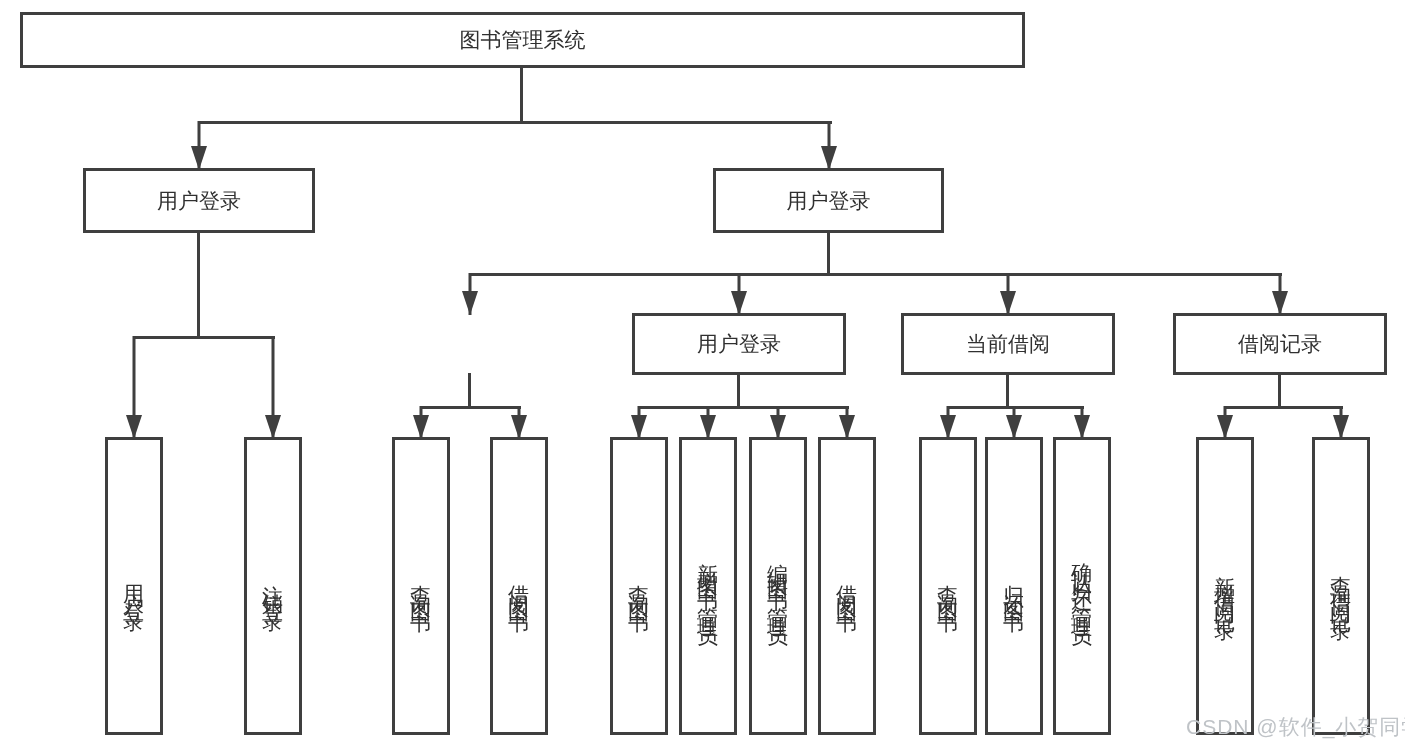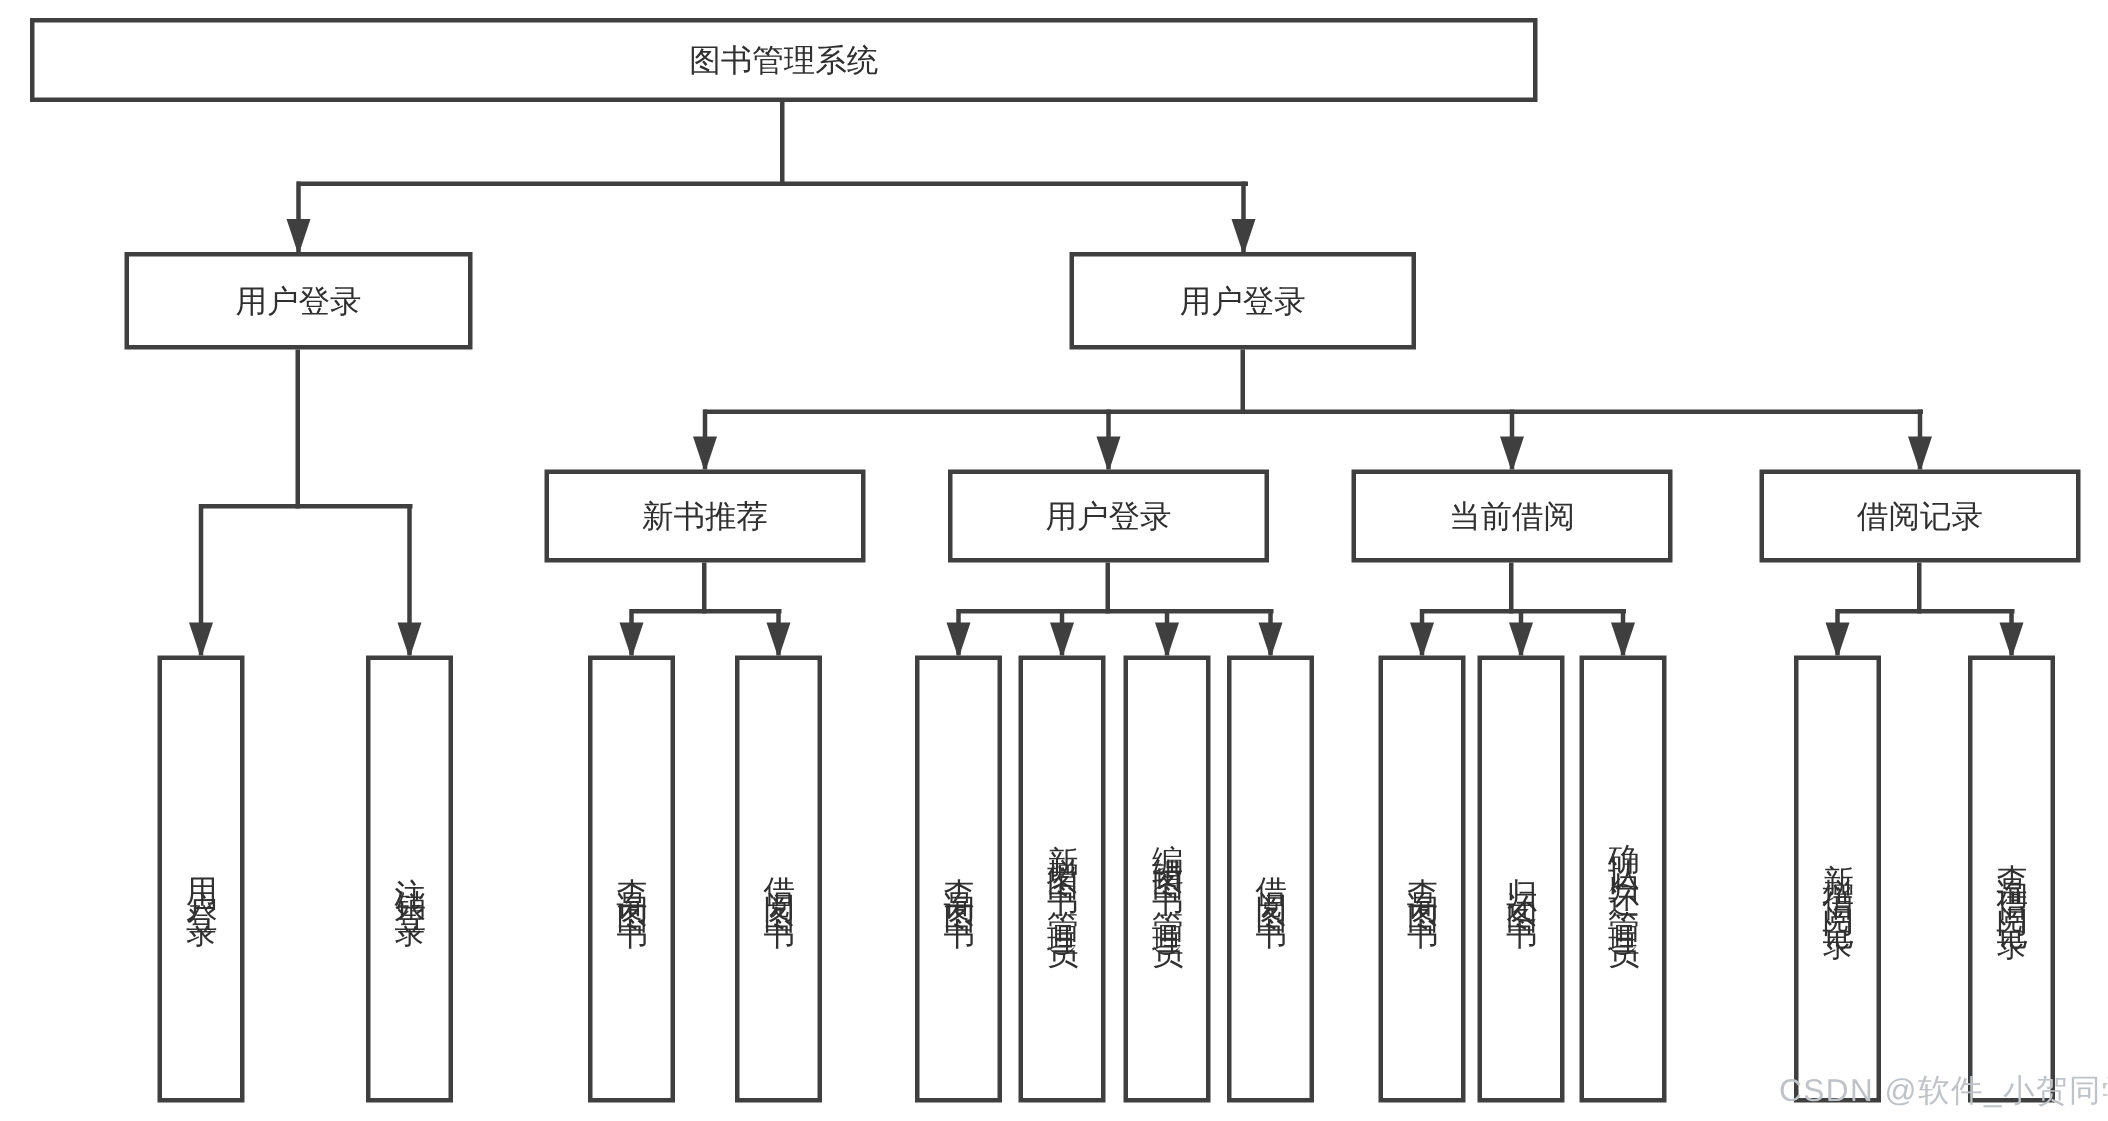--- a/index.html
+++ b/index.html
@@ -104,23 +104,20 @@
     </div>
   <div class="arrow" style="left:1000px;top:273px;width:16px;height:42px;">
       <div class="shaft"></div>
       <div class="head"></div>
     </div>
   <div class="arrow" style="left:1272px;top:273px;width:16px;height:42px;">
       <div class="shaft"></div>
       <div class="head"></div>
     </div>
 
-  <div class="node" style="left:363px;top:313px;width:214px;height:62px;">
-    <span class="label">新书推荐</span>
-  </div>
   <div class="node" style="left:632px;top:313px;width:214px;height:62px;">
     <span class="label">用户登录</span>
   </div>
   <div class="node" style="left:1173px;top:313px;width:214px;height:62px;">
     <span class="label">借阅记录</span>
   </div>
   <div class="node" style="left:901px;top:313px;width:214px;height:62px;">
     <span class="label">当前借阅</span>
   </div>
 

